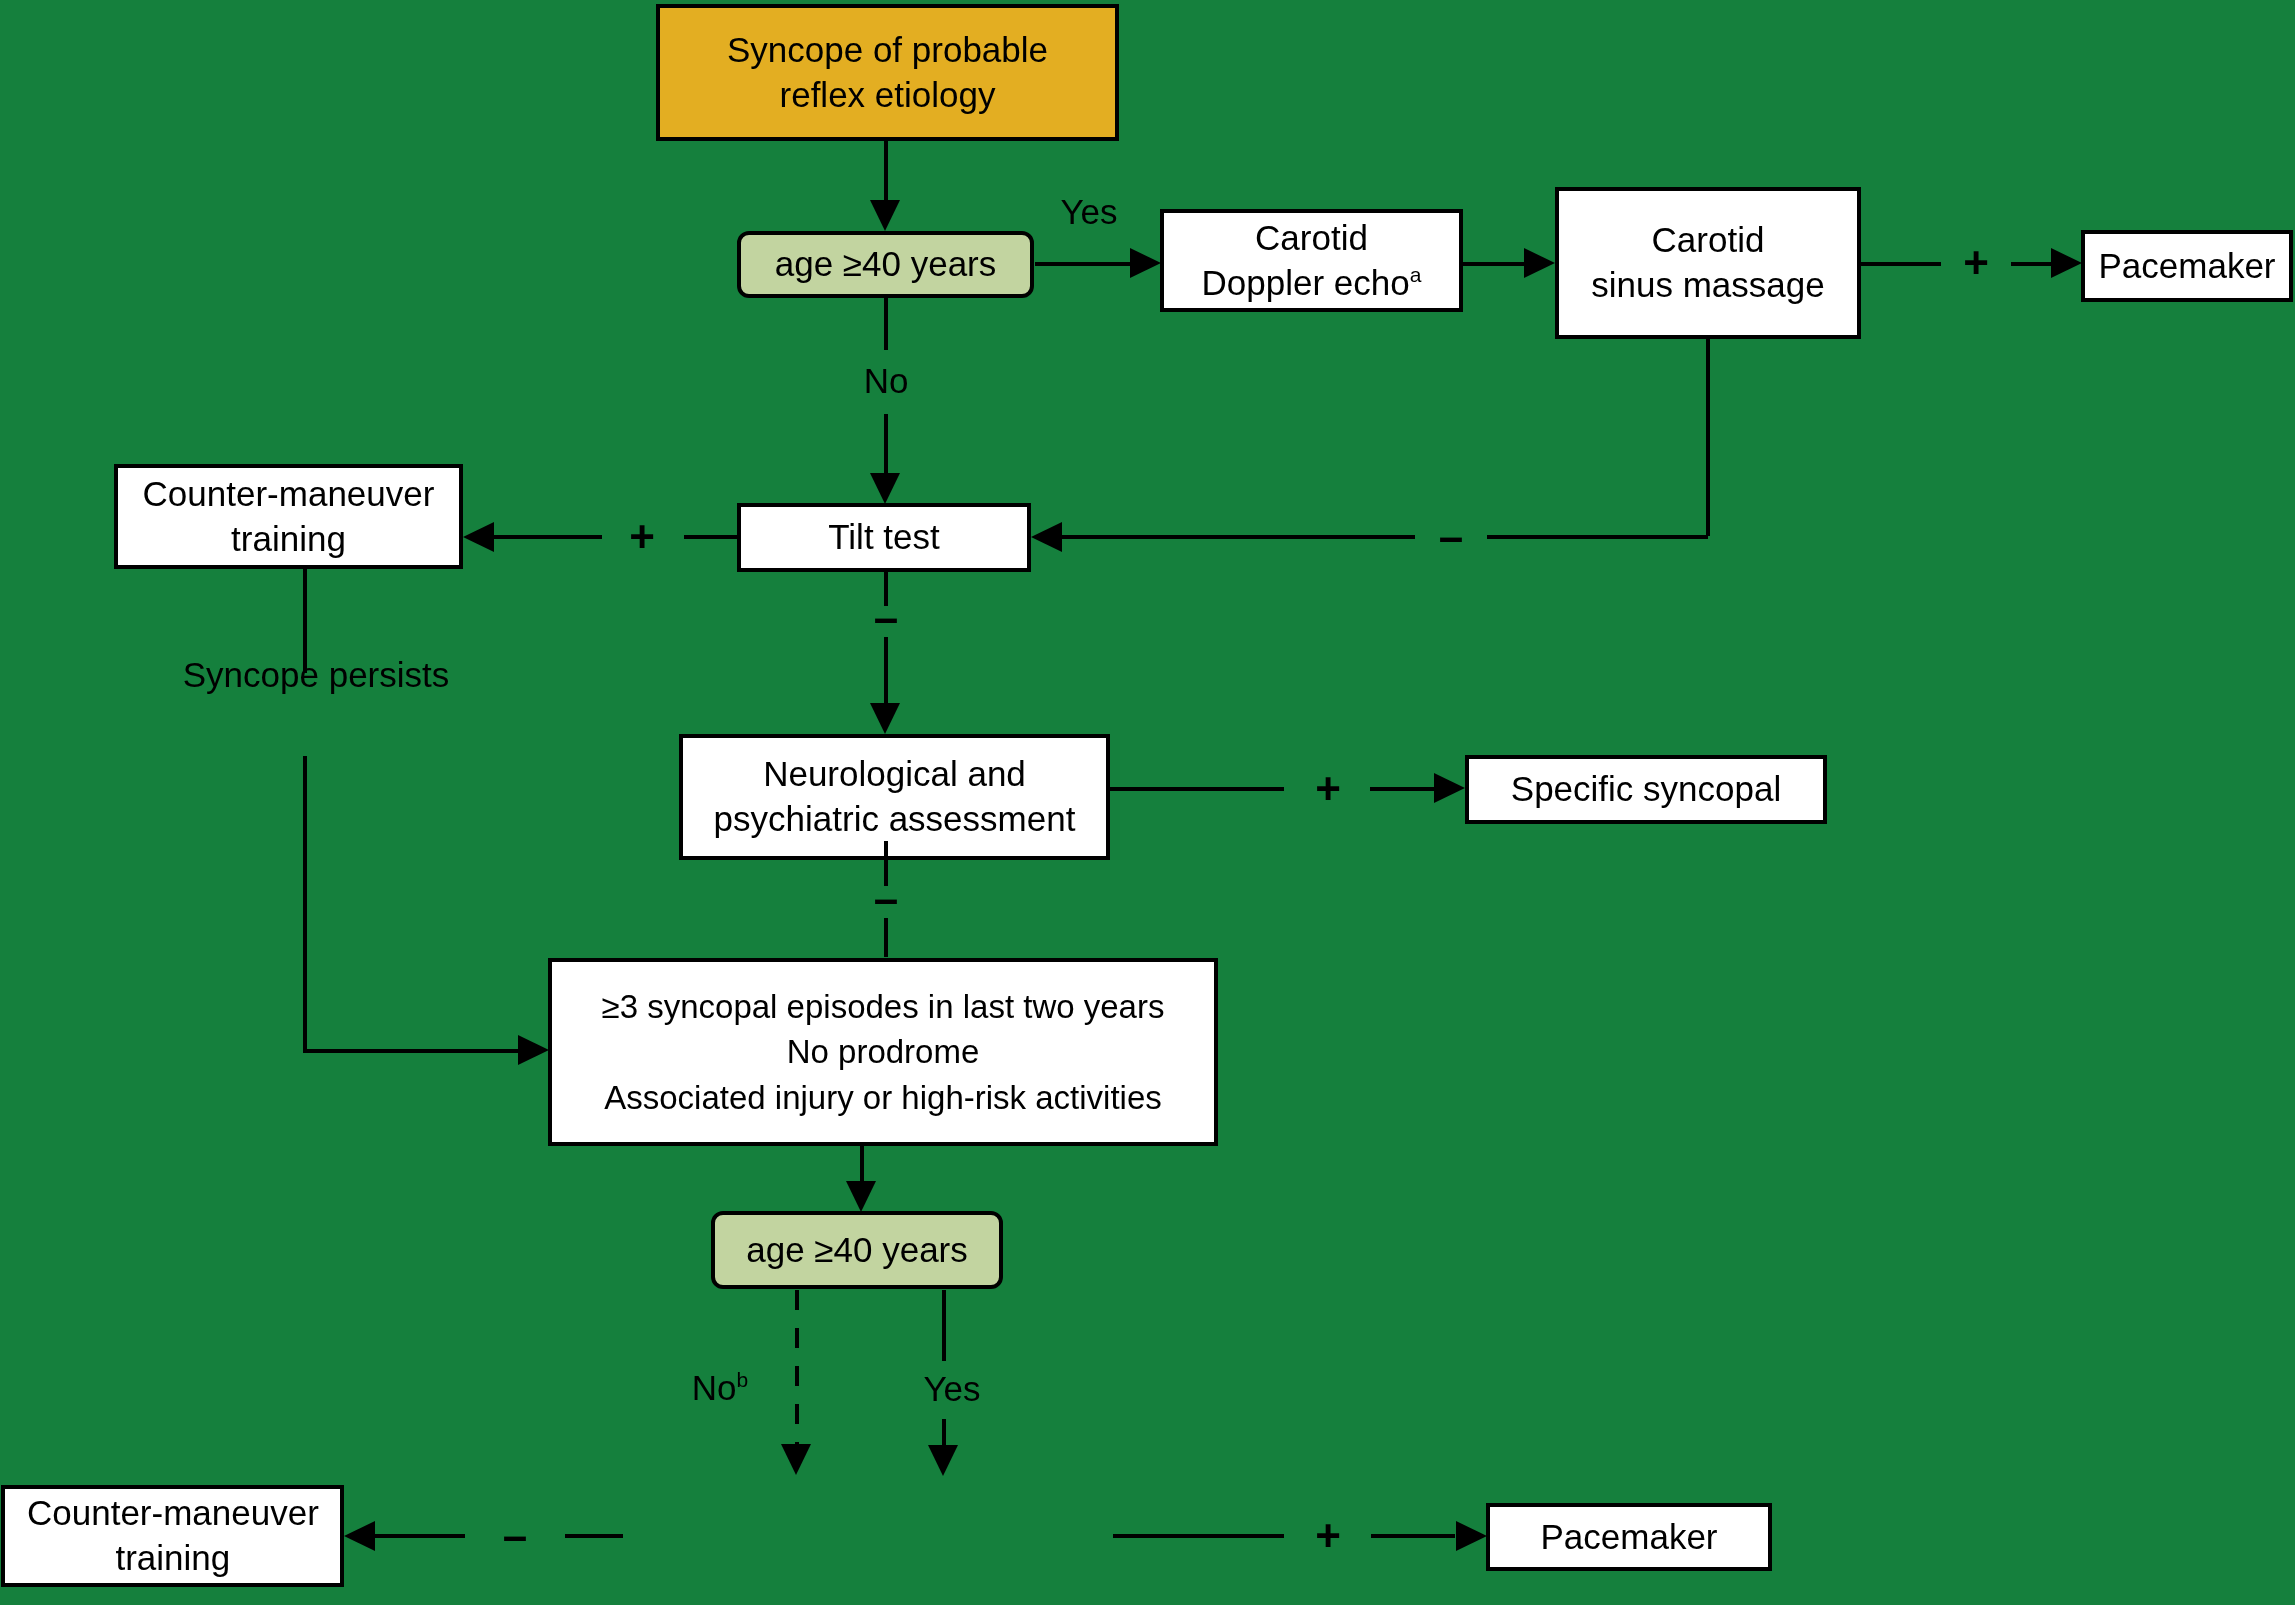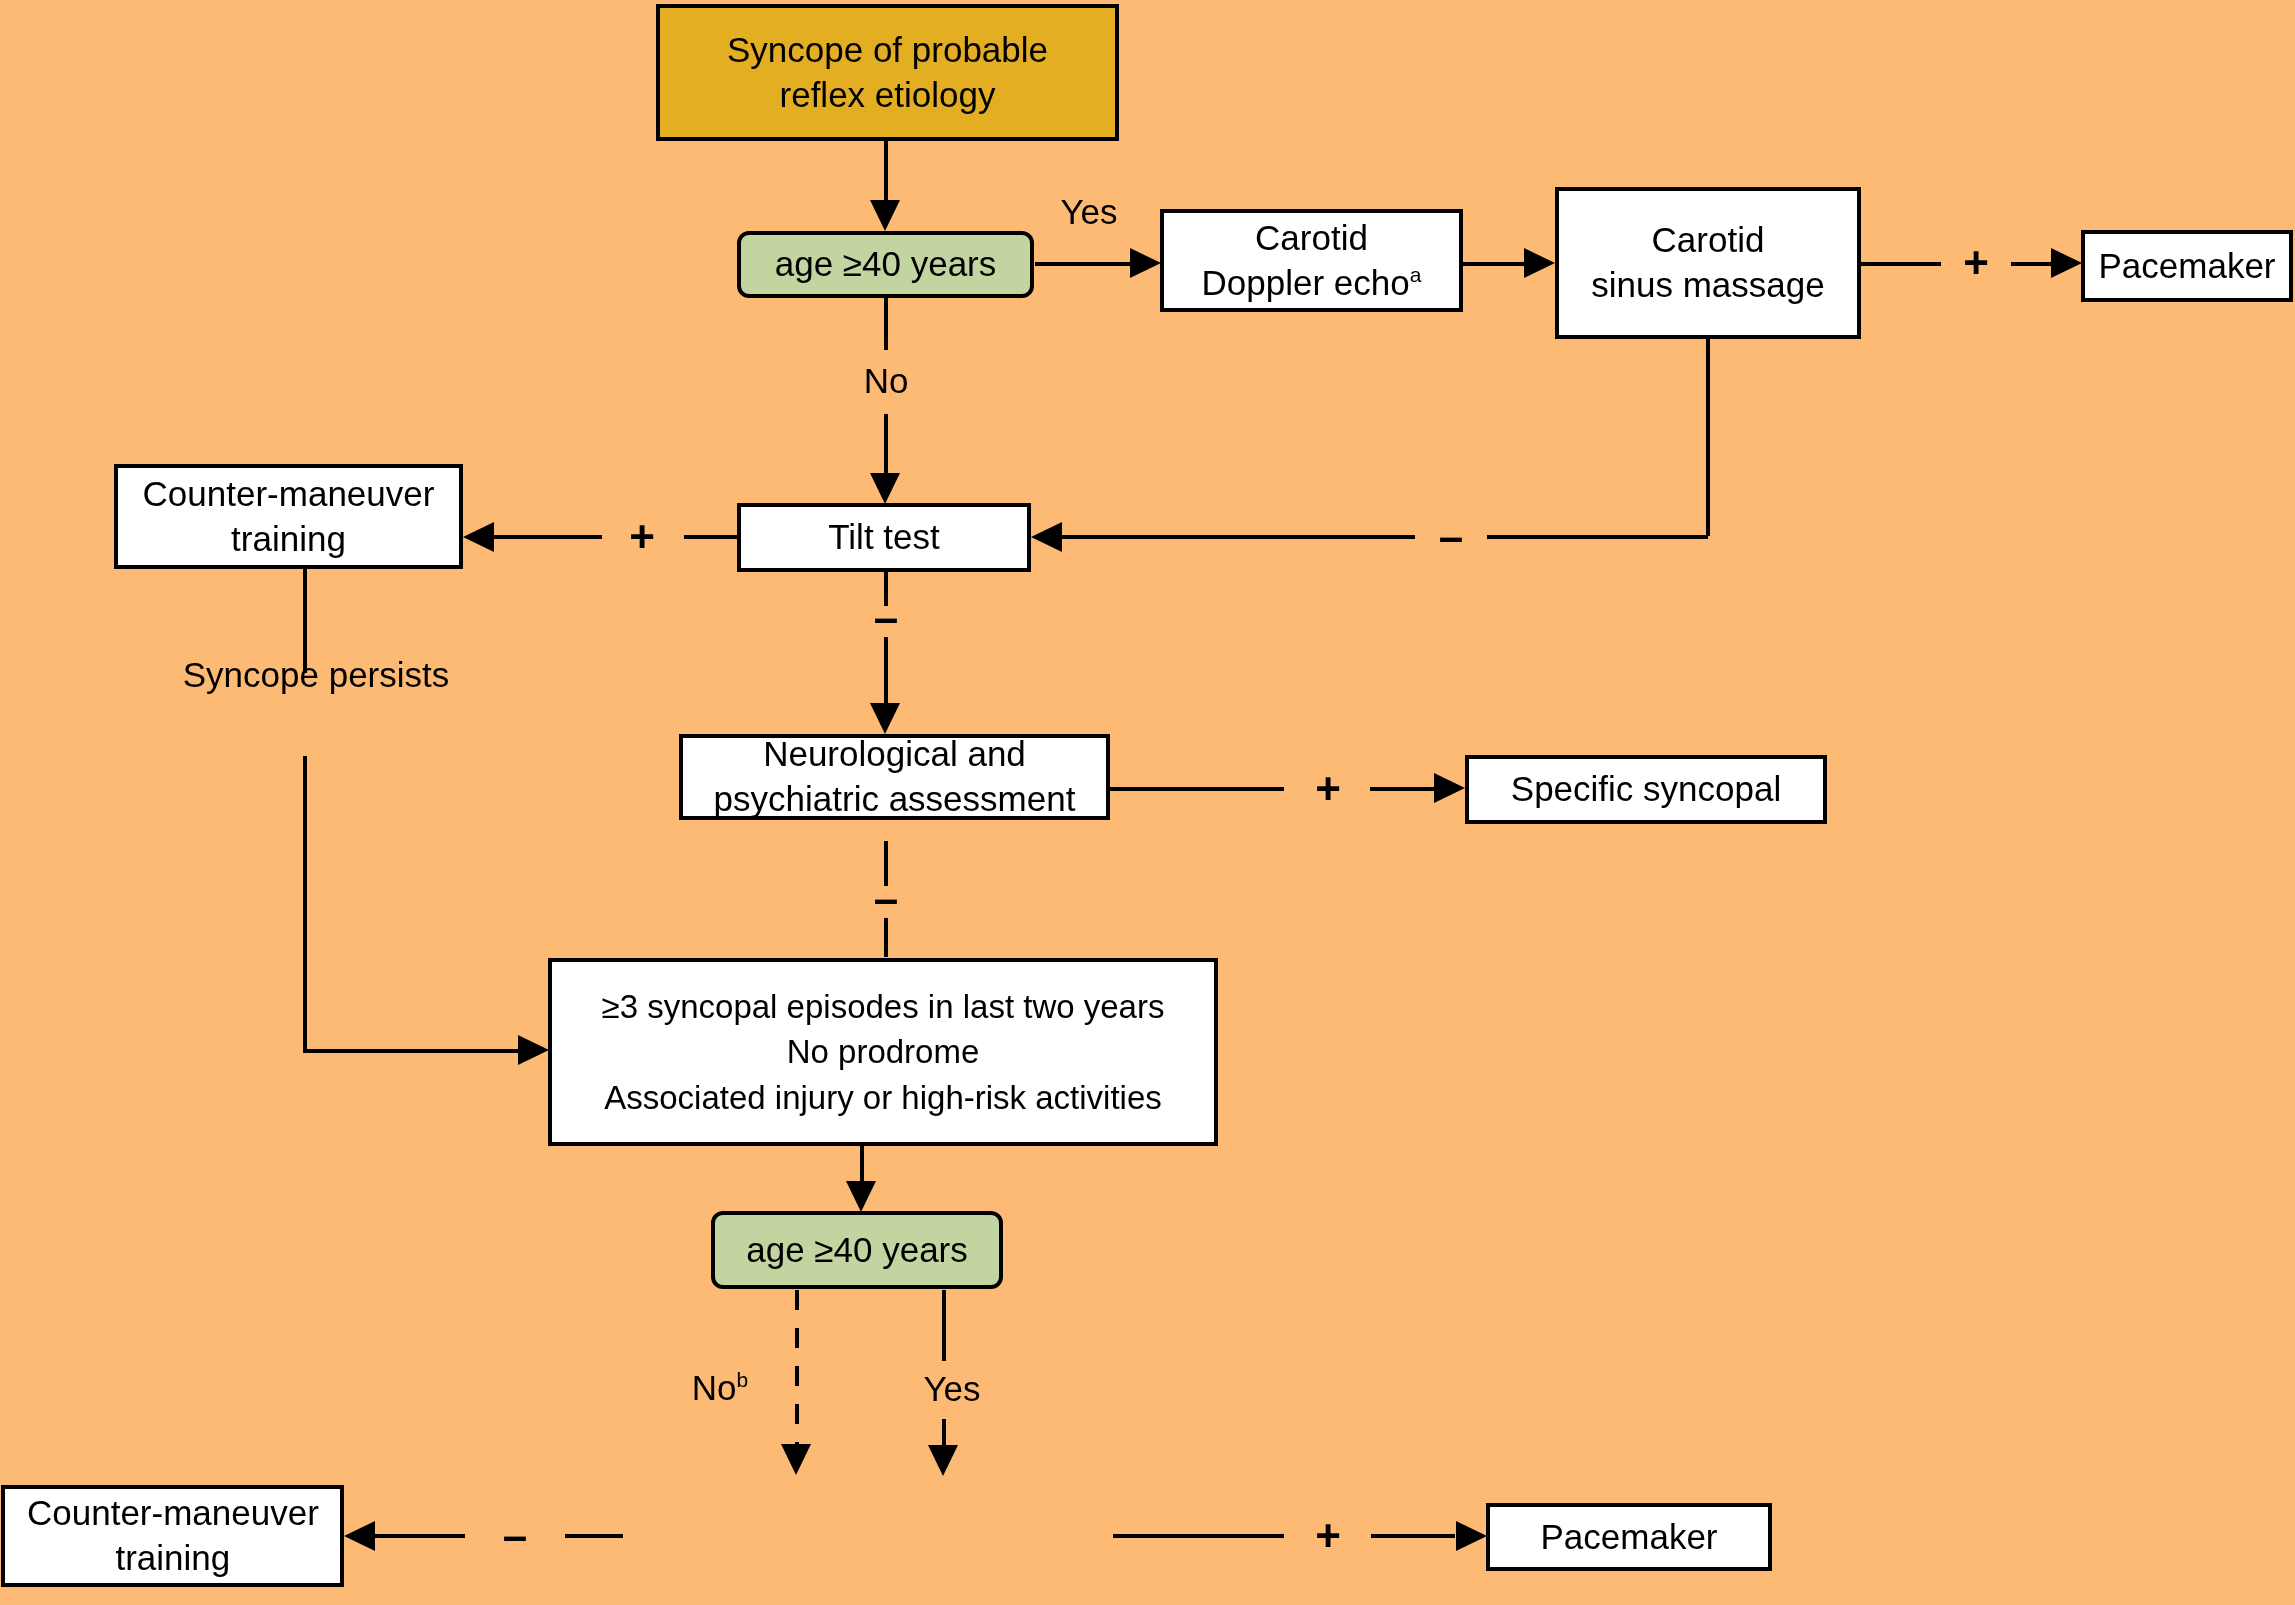--- a/index.html
+++ b/index.html
@@ -23,21 +23,21 @@
   .ah.right{border-top:15.6px solid transparent;border-bottom:15.6px solid transparent;border-left:31px solid #000;}
   .ah.left{border-top:15.6px solid transparent;border-bottom:15.6px solid transparent;border-right:31px solid #000;}
 
   .lbl{position:absolute;transform:translate(-50%,-50%);font-size:35px;white-space:nowrap;}
   .lbl.op{font-size:44px;font-weight:700;}
   sup{font-size:60%;line-height:0;}
 </style>
 </head>
 <body>
 
-<div id="canvas" style="background: #fdba74;">
+<div id="canvas" style="background: #15803d;">
 
   <div class="node orange" style="left:656px;top:4.1px;width:463px;height:137px;">
     <span>Syncope of probable</span>
     <span>reflex etiology</span>
   </div>
 
   <div class="node green" style="left:737px;top:231px;width:297px;height:67px;">
     <span>age ≥40 years</span>
   </div>
 
@@ -57,21 +57,21 @@
 
   <div class="node" style="left:114px;top:464px;width:349px;height:105px;">
     <span>Counter-maneuver</span>
     <span>training</span>
   </div>
 
   <div class="node" style="left:737px;top:503px;width:294px;height:69px;">
     <span>Tilt test</span>
   </div>
 
-  <div class="node" style="left:679px;top:734px;width:431px;height:86px;">
+  <div class="node" style="left:679px;top:734px;width:431px;height:126px;">
     <span>Neurological and</span>
     <span>psychiatric assessment</span>
   </div>
 
   <div class="node" style="left:1465px;top:755px;width:362px;height:69px;">
     <span>Specific syncopal</span>
   </div>
 
   <div class="node criteria" style="left:548px;top:958px;width:670px;height:188px;">
     <span>≥3 syncopal episodes in last two years</span>

